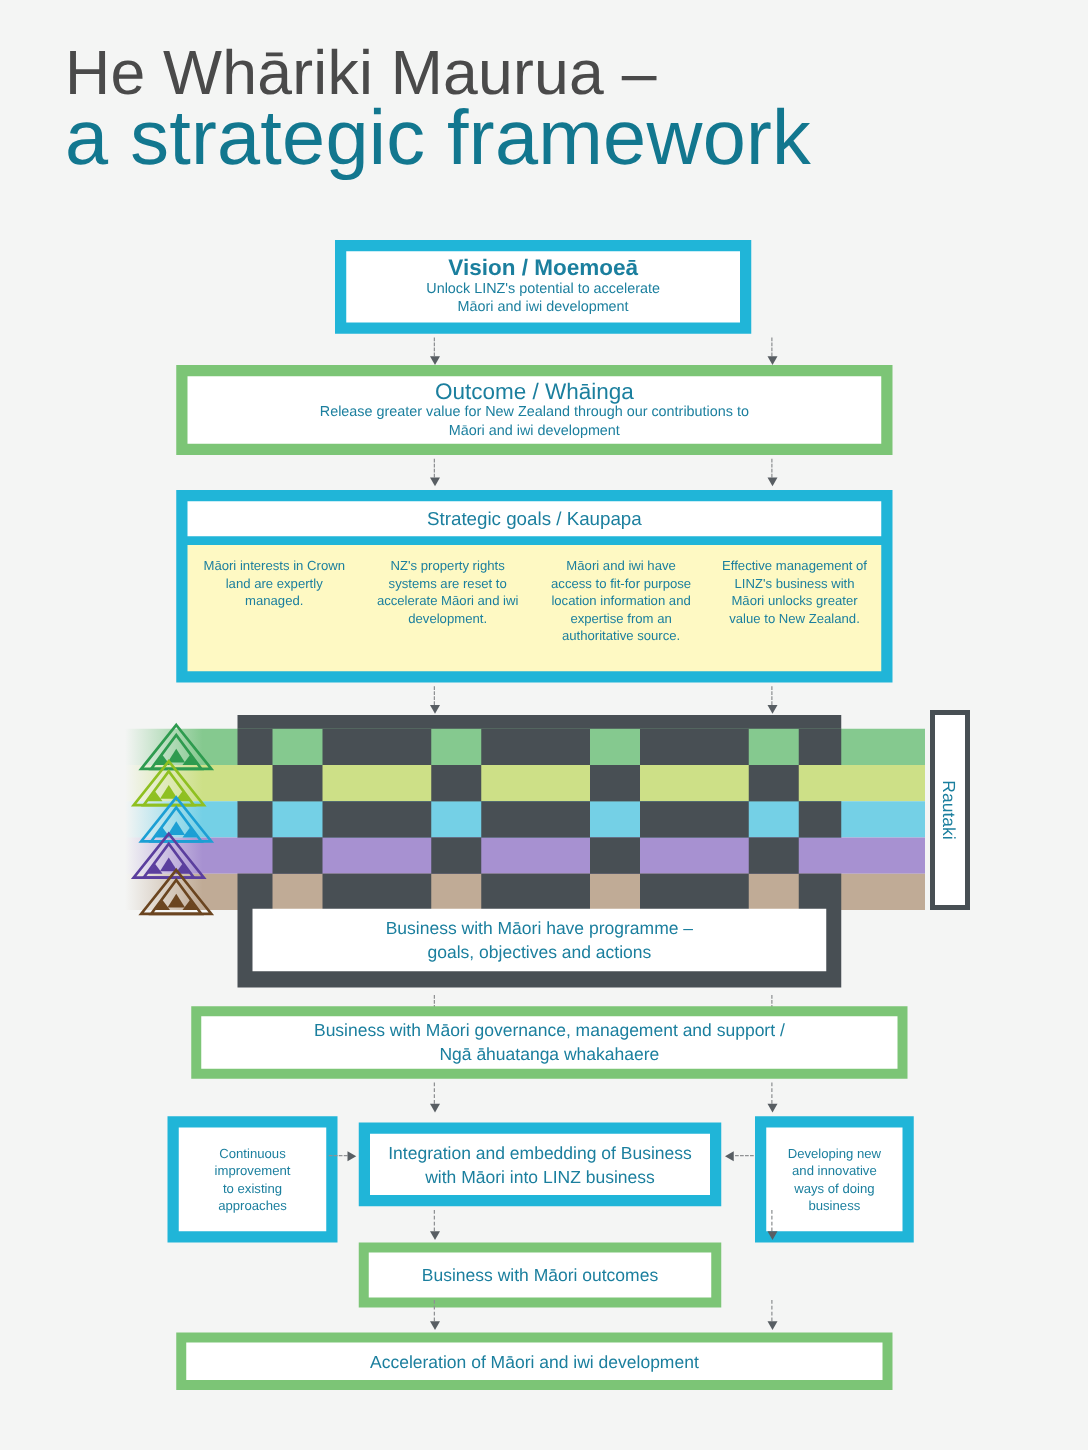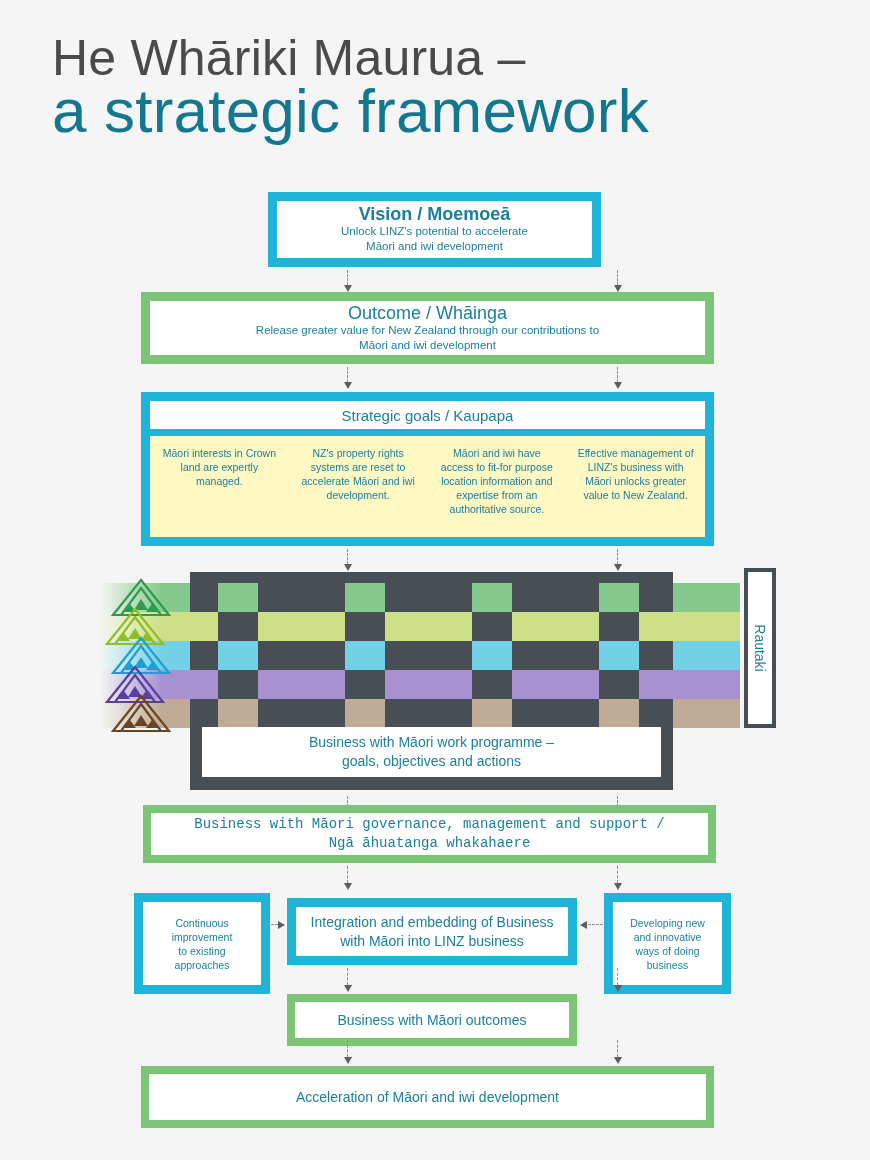--- a/index.html
+++ b/index.html
@@ -278,41 +278,41 @@
         </g>
         <g fill="#6b4520">
             <path d="M31 22 L38 33 L24 33 Z"></path>
             <path d="M20 27 L26 35 L14 35 Z"></path>
             <path d="M42 27 L48 35 L36 35 Z"></path>
           </g>
       </svg>
     </div>
 
     <div class="mat-label" style="left:102px;top:162px;width:459px;height:50px;flex-direction:column;">
-      <div class="t-mid">Business with Māori work programme –</div>
+      <div class="t-mid">Business with Māori have programme –</div>
       <div class="t-mid">goals, objectives and actions</div>
     </div>
   </div>
 
   <div class="rautaki" style="left:744px;top:568px;width:32px;height:160px;padding:4px;">
     <div class="rautaki-in">
       <span class="rautaki-txt">Rautaki</span>
     </div>
   </div>
 
   <div class="arrow" style="left:344px;top:796px;height:22px;">
     <div class="stem" style="height:15px;"></div>
       <div class="head" style="top:15px;"></div>
   </div>
   <div class="arrow" style="left:614px;top:796px;height:22px;">
     <div class="stem" style="height:15px;"></div>
       <div class="head" style="top:15px;"></div>
   </div>
 
-  <div class="frame green" style="left:143px;top:805px;width:573px;height:58px;padding:8px;font-family:Liberation Mono, monospace;">
+  <div class="frame green" style="left:153px;top:805px;width:573px;height:58px;padding:8px;">
     <div class="inner">
       <div class="t-mid">Business with Māori governance, management and support /</div>
       <div class="t-mid">Ngā āhuatanga whakahaere</div>
     </div>
   </div>
 
   <div class="arrow" style="left:344px;top:866px;height:24px;">
     <div class="stem" style="height:17px;"></div>
       <div class="head" style="top:17px;"></div>
   </div>
@@ -373,19 +373,19 @@
 
   <div class="arrow" style="left:344px;top:1040px;height:24px;">
     <div class="stem" style="height:17px;"></div>
       <div class="head" style="top:17px;"></div>
   </div>
   <div class="arrow" style="left:614px;top:1040px;height:24px;">
     <div class="stem" style="height:17px;"></div>
       <div class="head" style="top:17px;"></div>
   </div>
 
-  <div class="frame green" style="left:141px;top:1066px;width:573px;height:62px;padding:8px;">
+  <div class="frame green" style="left:141px;top:1066px;width:573px;height:46px;padding:8px;">
     <div class="inner">
       <div class="t-mid">Acceleration of Māori and iwi development</div>
     </div>
   </div>
 
 </div>
 
 </body></html>

